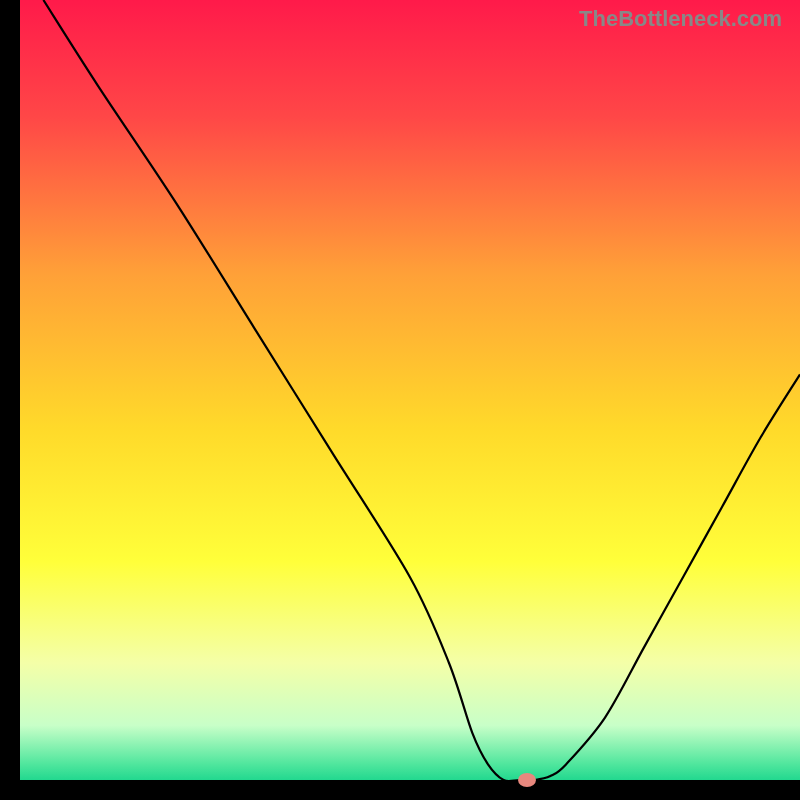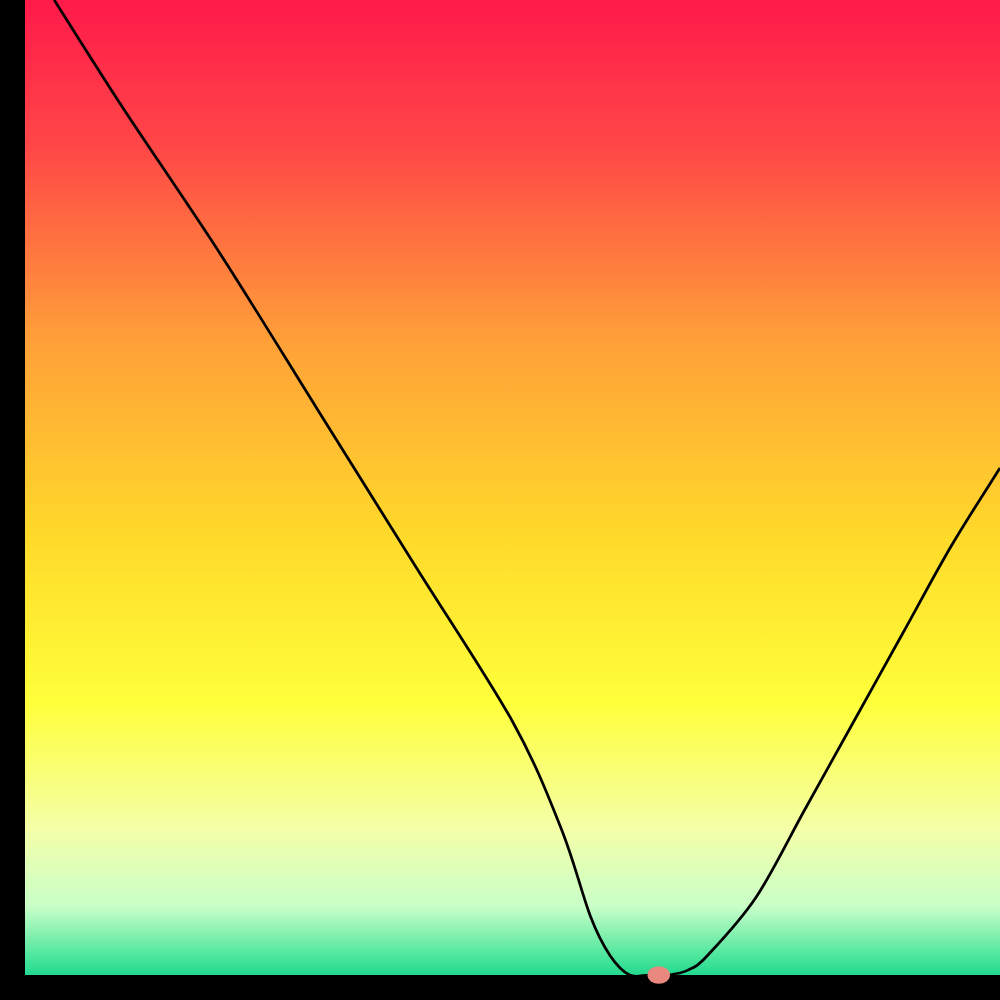--- a/index.html
+++ b/index.html
@@ -26,20 +26,21 @@
     z-index: 10;
   }
   svg {
     display: block;
   }
 </style>
 </head>
 <body>
 
 <div class="chart-container">
+  <div class="watermark">TheBottleneck.com</div>
   <svg id="chart-svg" width="800" height="800">
     <defs>
       <linearGradient id="bg-grad" x1="0" y1="0" x2="0" y2="1">
           <stop offset="0%" stop-color="#ff1a4a"></stop>
           <stop offset="15%" stop-color="#ff4747"></stop>
           <stop offset="35%" stop-color="#ffa038"></stop>
           <stop offset="55.00000000000001%" stop-color="#ffda2a"></stop>
           <stop offset="72%" stop-color="#ffff3a"></stop>
           <stop offset="85%" stop-color="#f4ffa8"></stop>
           <stop offset="93%" stop-color="#c8ffc8"></stop>

